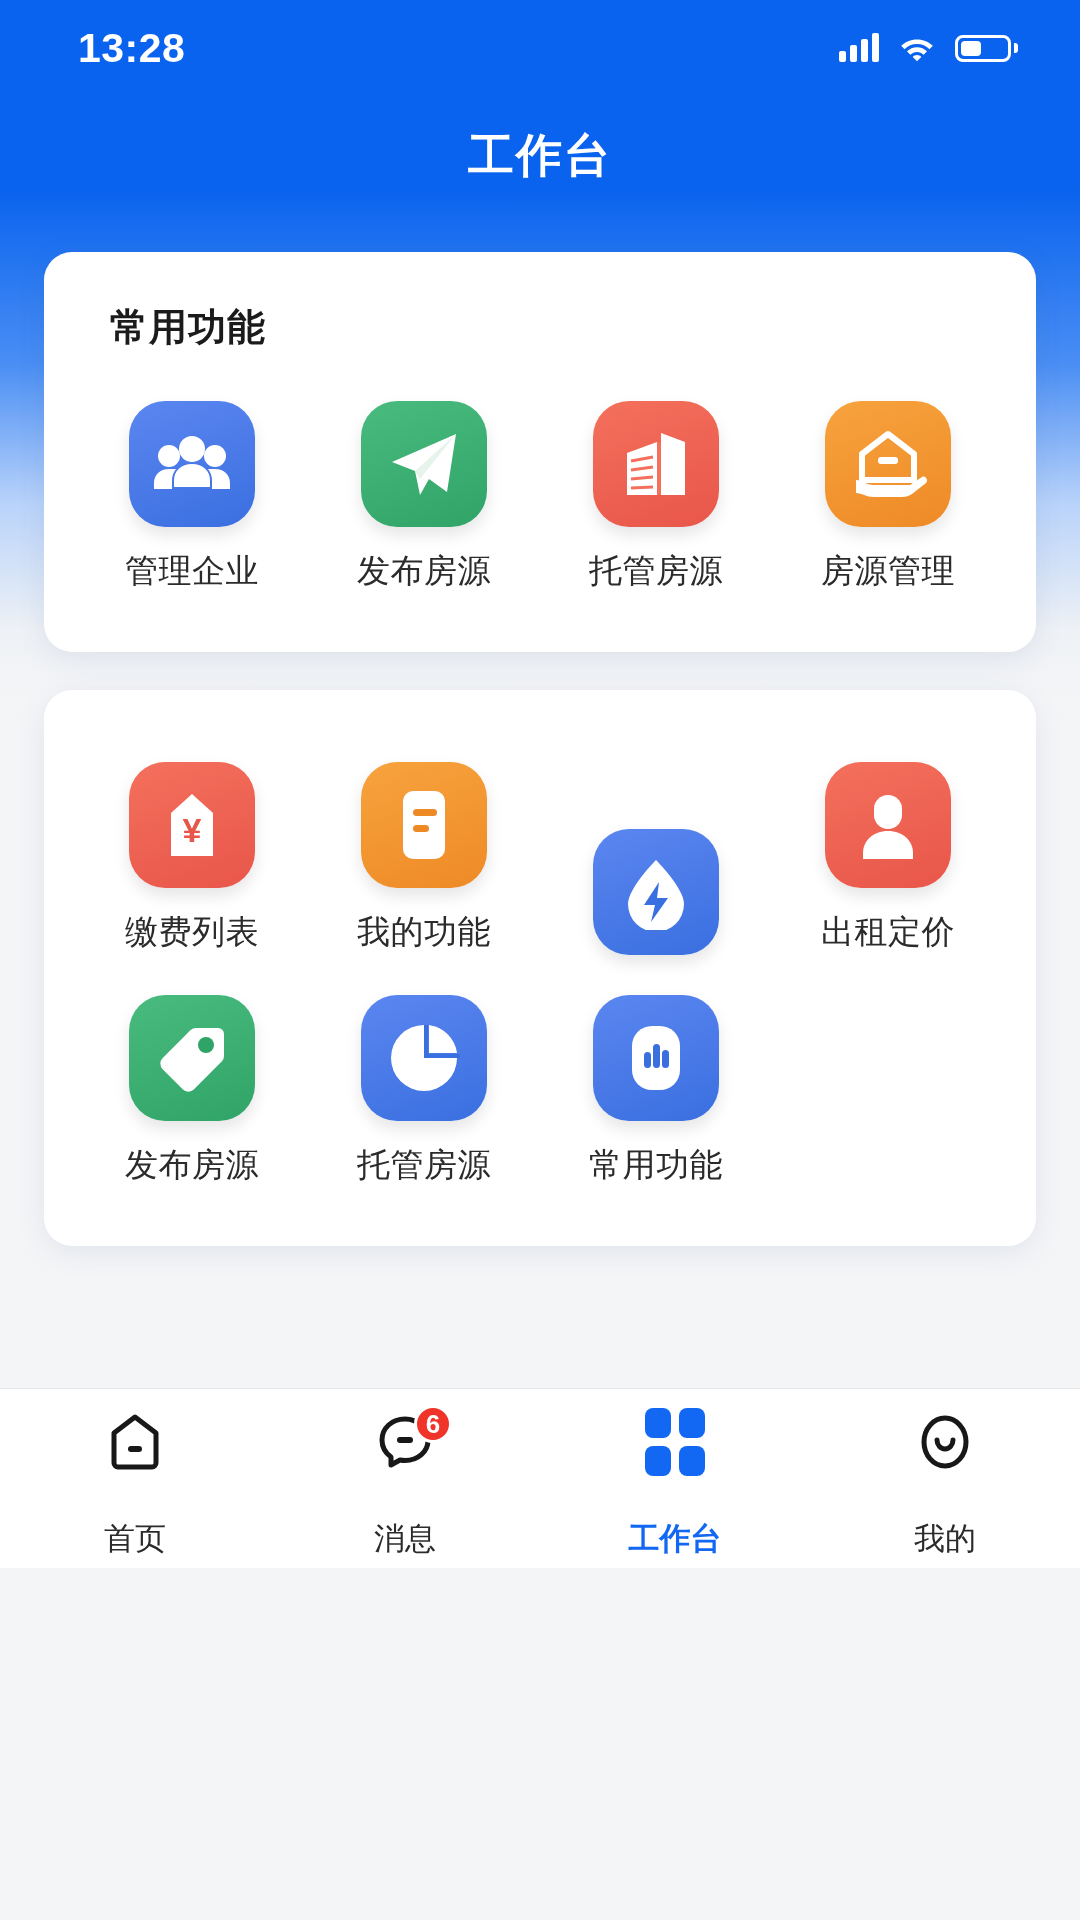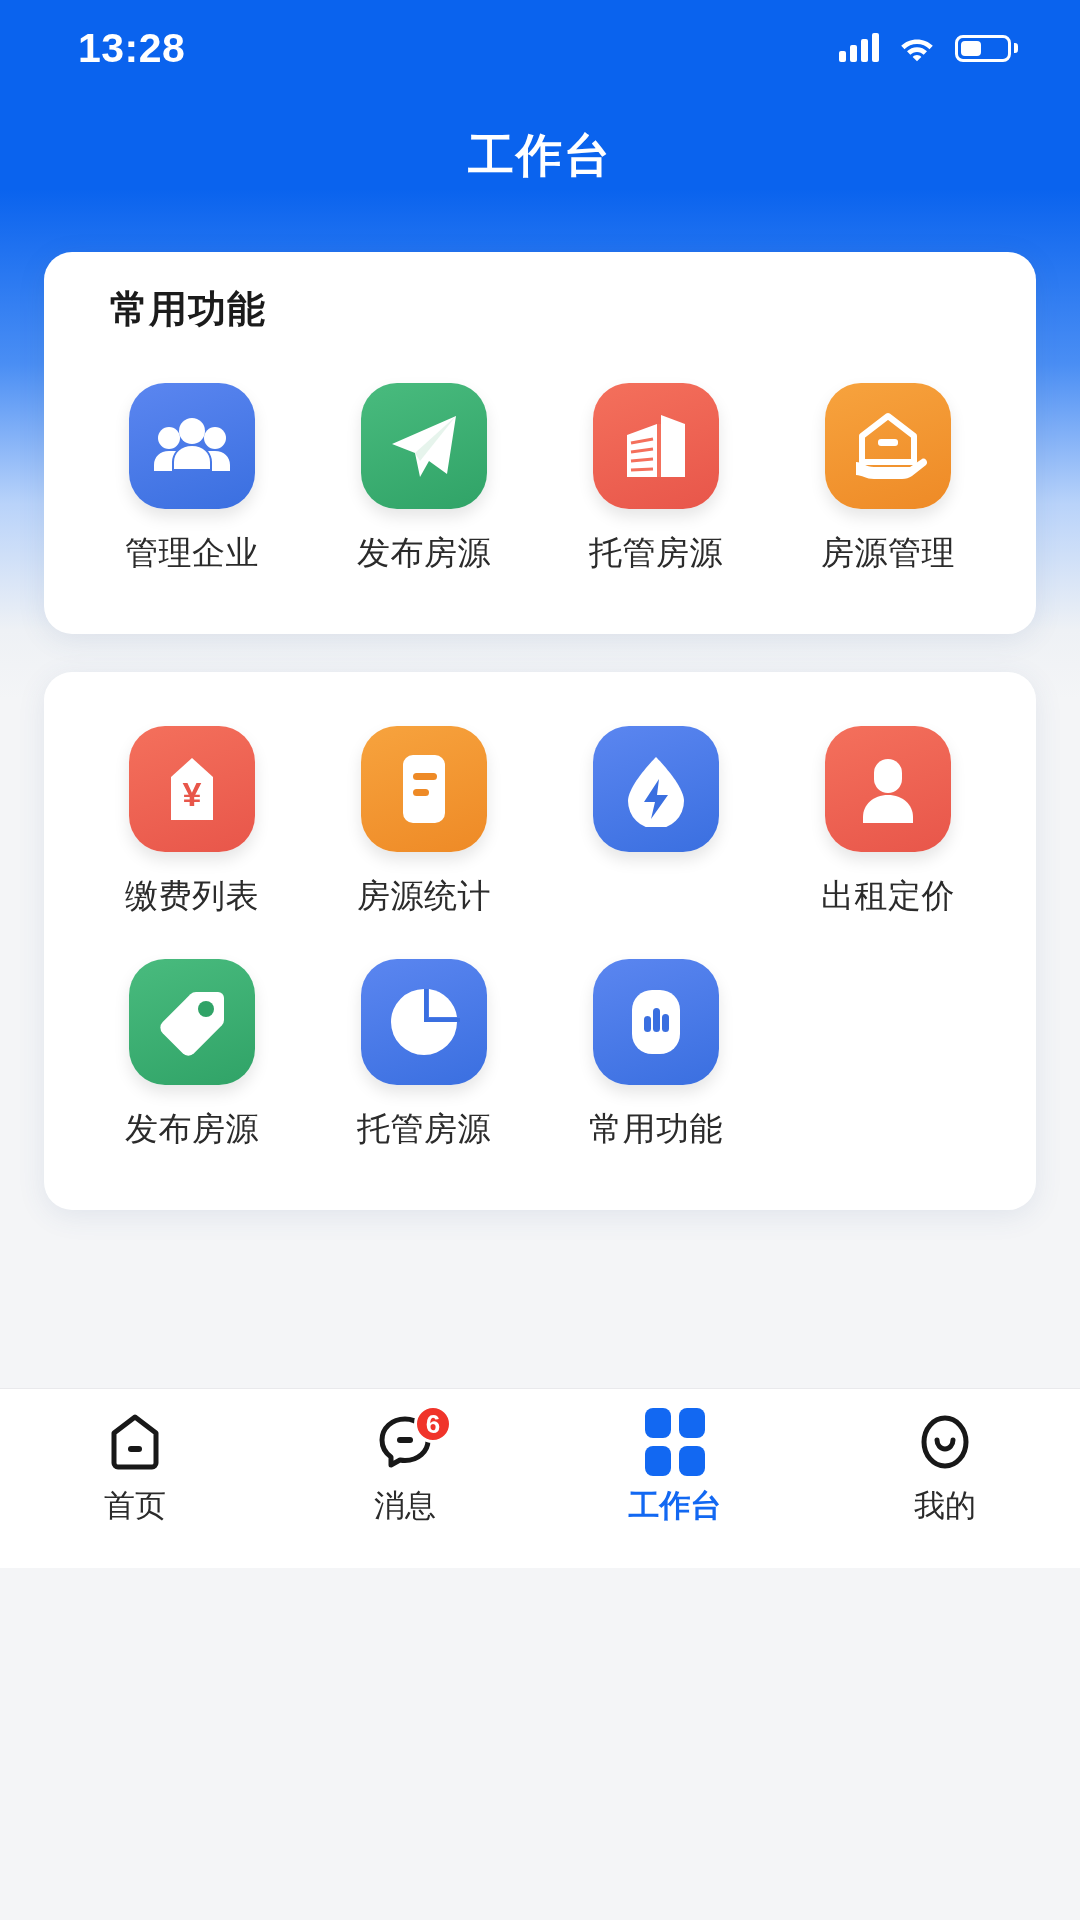--- a/index.html
+++ b/index.html
@@ -41,27 +41,27 @@
   .batt-fill{ height:100%; width:45%; background:#fff; border-radius:4px; }
   .batt-cap{ width:4px; height:10px; background:#fff; border-radius:0 3px 3px 0; }
 
   
   .navbar{ height:120px; display:flex; align-items:center; justify-content:center; }
   .nav-title{ color:#fff; font-size:46px; font-weight:700; letter-spacing:2px; }
 
   
   .content{ padding:36px 44px 0 44px; }
   .card{
-    background:#fff; border-radius:28px; padding:32px 32px 40px 32px;
+    background:#fff; border-radius:28px; padding:50px 32px 40px 32px;
     box-shadow:0 6px 28px rgba(60,90,140,0.10);
     margin-bottom:38px;
   }
   .card-title{ font-size:38px; font-weight:700; color:#1b1b1b; margin:0 0 26px 34px; letter-spacing:1px; }
 
-  .grid{ display:flex; flex-wrap:wrap; }
+  .grid{ display:flex; flex-wrap:wrap;align-items:flex-end; }
   .cell{
     width:25%; display:flex; flex-direction:column; align-items:center;
     padding:22px 0 18px 0; text-decoration:none;
   }
   .icon-box{
     width:126px; height:126px; border-radius:36px;
     display:flex; align-items:center; justify-content:center;
     box-shadow:0 8px 16px rgba(0,0,0,0.10);
   }
   .icon-box svg{ display:block; }
@@ -73,21 +73,21 @@
   .tabbar{
     position:absolute; left:0; bottom:0; width:1080px; height:180px;
     background:#fff; border-top:1px solid #e9e9ec;
     display:flex; align-items:flex-start; padding-top:22px;
   }
   .tab{
     flex:1; display:flex; flex-direction:column; align-items:center; gap:12px;
     text-decoration:none; position:relative;
   }
   .tab-icon{ position:relative; width:62px; height:62px; display:flex; align-items:center; justify-content:center; }
-  .tab-label{ font-size:31px; color:#2b2b2b; }
+  .tab-label{ font-size:31px; color:#2b2b2b;margin-top:33px; }
   .tab.active .tab-label{ color:#1268f2; font-weight:700; }
   .badge{
     position:absolute; top:-6px; right:-16px;
     min-width:38px; height:38px; border-radius:19px; background:#f0342a;
     color:#fff; font-size:26px; font-weight:700;
     display:flex; align-items:center; justify-content:center; padding:0 8px;
     border:3px solid #fff;
   }
   .ws-grid{ display:grid; grid-template-columns:26px 26px; grid-template-rows:30px 30px; gap:8px; }
   .ws-grid span{ background:#1268f2; border-radius:8px; display:block; }
@@ -202,21 +202,21 @@
         </a>
 
         <a class="cell">
           <div class="icon-box" style="background:linear-gradient(160deg,#f7a33e,#ee8a26)">
             <svg width="70" height="76" viewBox="0 0 70 76">
               <rect x="14" y="4" width="42" height="68" rx="10" fill="#fff"></rect>
               <rect x="24" y="22" width="24" height="7" rx="3.5" fill="#ee8a26"></rect>
               <rect x="24" y="38" width="16" height="7" rx="3.5" fill="#ee8a26"></rect>
             </svg>
           </div>
-          <div class="cell-label">房源统计</div>
+          <div class="cell-label">我的功能</div>
         </a>
 
         <a class="cell">
           <div class="icon-box" style="background:linear-gradient(160deg,#5b86f0,#3a6fe0)">
             <svg width="76" height="76" viewBox="0 0 76 76">
               <path d="M38 6C38 6 10 34 10 50a28 28 0 1 0 56 0C66 34 38 6 38 6z" fill="#fff"></path>
               <path d="M41 28L26 51h11l-4 17 17-24H39z" fill="#3a6fe0"></path>
             </svg>
           </div>
         </a>

